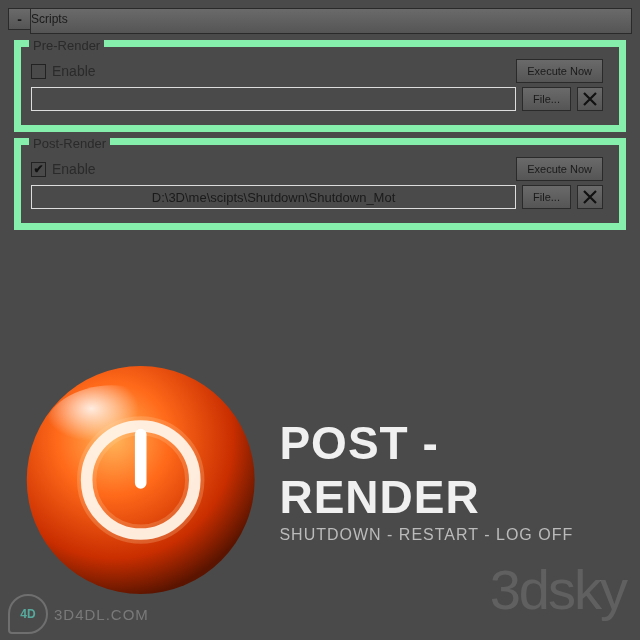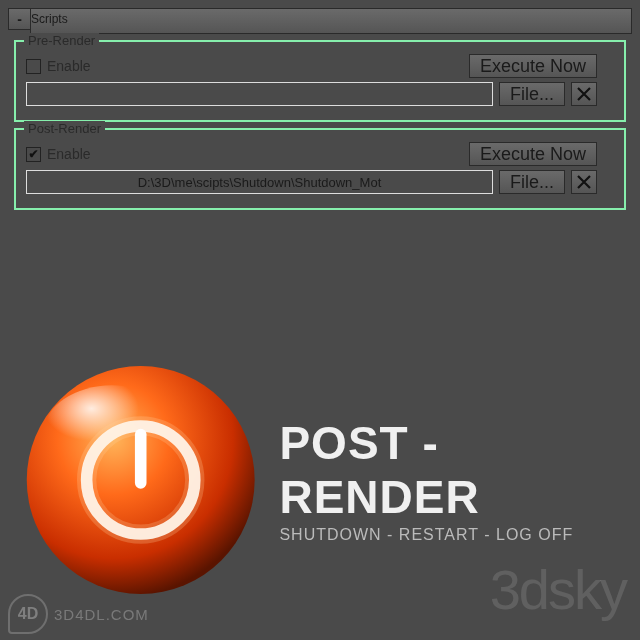--- a/index.html
+++ b/index.html
@@ -34,23 +34,23 @@
     .panel-title {
       flex: 1;
       height: 26px;
       background: linear-gradient(#6a6a6a,#555);
       border: 1px solid #2a2a2a;
       line-height: 20px;
       color: #1a1a1a;
       font-size: 12px;
     }
     .fieldset {
-      border: 2px solid #86efac;
+      border: 7px solid #86efac;
       margin: 6px 14px;
-      padding: 8px 27px 10px 10px;
+      padding: 8px 16px 10px 10px;
       position: relative;
     }
     .fieldset-legend {
       position: absolute;
       top: -9px;
       left: 8px;
       background: #4a4a4a;
       padding: 0 4px;
       color: #2a2a2a;
       font-size: 13px;
@@ -75,21 +75,21 @@
       font-weight: bold;
     }
     .cb-label { color: #2a2a2a; cursor: pointer; }
     .spacer { flex: 1; }
     .btn {
       background: linear-gradient(#6a6a6a,#555);
       border: 1px solid #2a2a2a;
       padding: 3px 10px;
       height: 24px;
       color: #1a1a1a;
-      font-size: 18px;
+      font-size: 11px;
       cursor: pointer;
       display: flex;
       align-items: center;
     }
     .path-input {
       flex: 1;
       height: 24px;
       background: #4a4a4a;
       border: 1px solid #ddd;
       outline: none;
@@ -156,22 +156,22 @@
       gap: 6px;
       opacity: 0.6;
     }
     .watermark-3d4dl .logo {
       width: 40px; height: 40px;
       border: 2px solid #888;
       border-radius: 50% 50% 50% 10%;
       display: flex;
       align-items: center;
       justify-content: center;
-      color: #a3a3a3;
-      font-size: 16px;
+      color: #5eead4;
+      font-size: 12px;
       font-weight: bold;
     }
     .watermark-3d4dl .txt {
       color: #999;
       font-size: 15px;
       letter-spacing: 1px;
     }
   </style>
 </head>
 <body>

